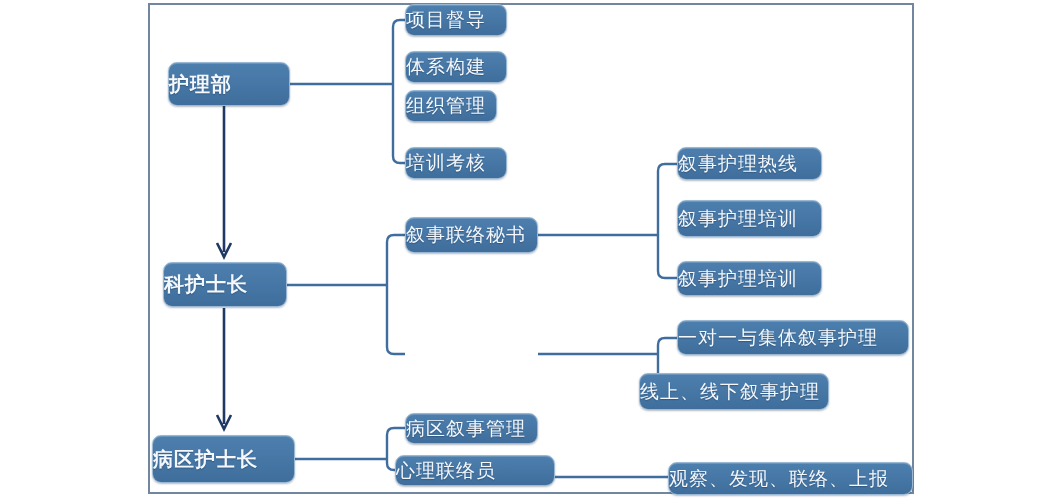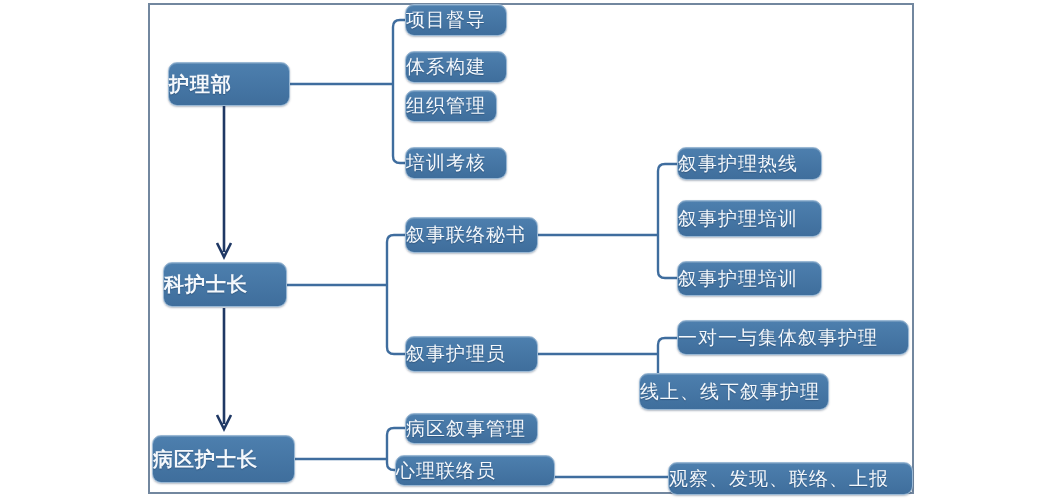--- a/index.html
+++ b/index.html
@@ -89,23 +89,20 @@
     <span>培训考核</span>
   </div>
 
   <div class="node lg" style="left:163px;top:262px;width:124px;height:45px">
     <span>科护士长</span>
   </div>
 
   <div class="node" style="left:405px;top:217px;width:133px;height:36px">
     <span>叙事联络秘书</span>
   </div>
-  <div class="node" style="left:405px;top:336px;width:133px;height:36px">
-    <span>叙事护理员</span>
-  </div>
 
   <div class="node" style="left:677px;top:147px;width:145px;height:33px">
     <span>叙事护理热线</span>
   </div>
   <div class="node" style="left:677px;top:200px;width:145px;height:37px">
     <span>叙事护理培训</span>
   </div>
   <div class="node" style="left:677px;top:261px;width:145px;height:35px">
     <span>叙事护理培训</span>
   </div>

